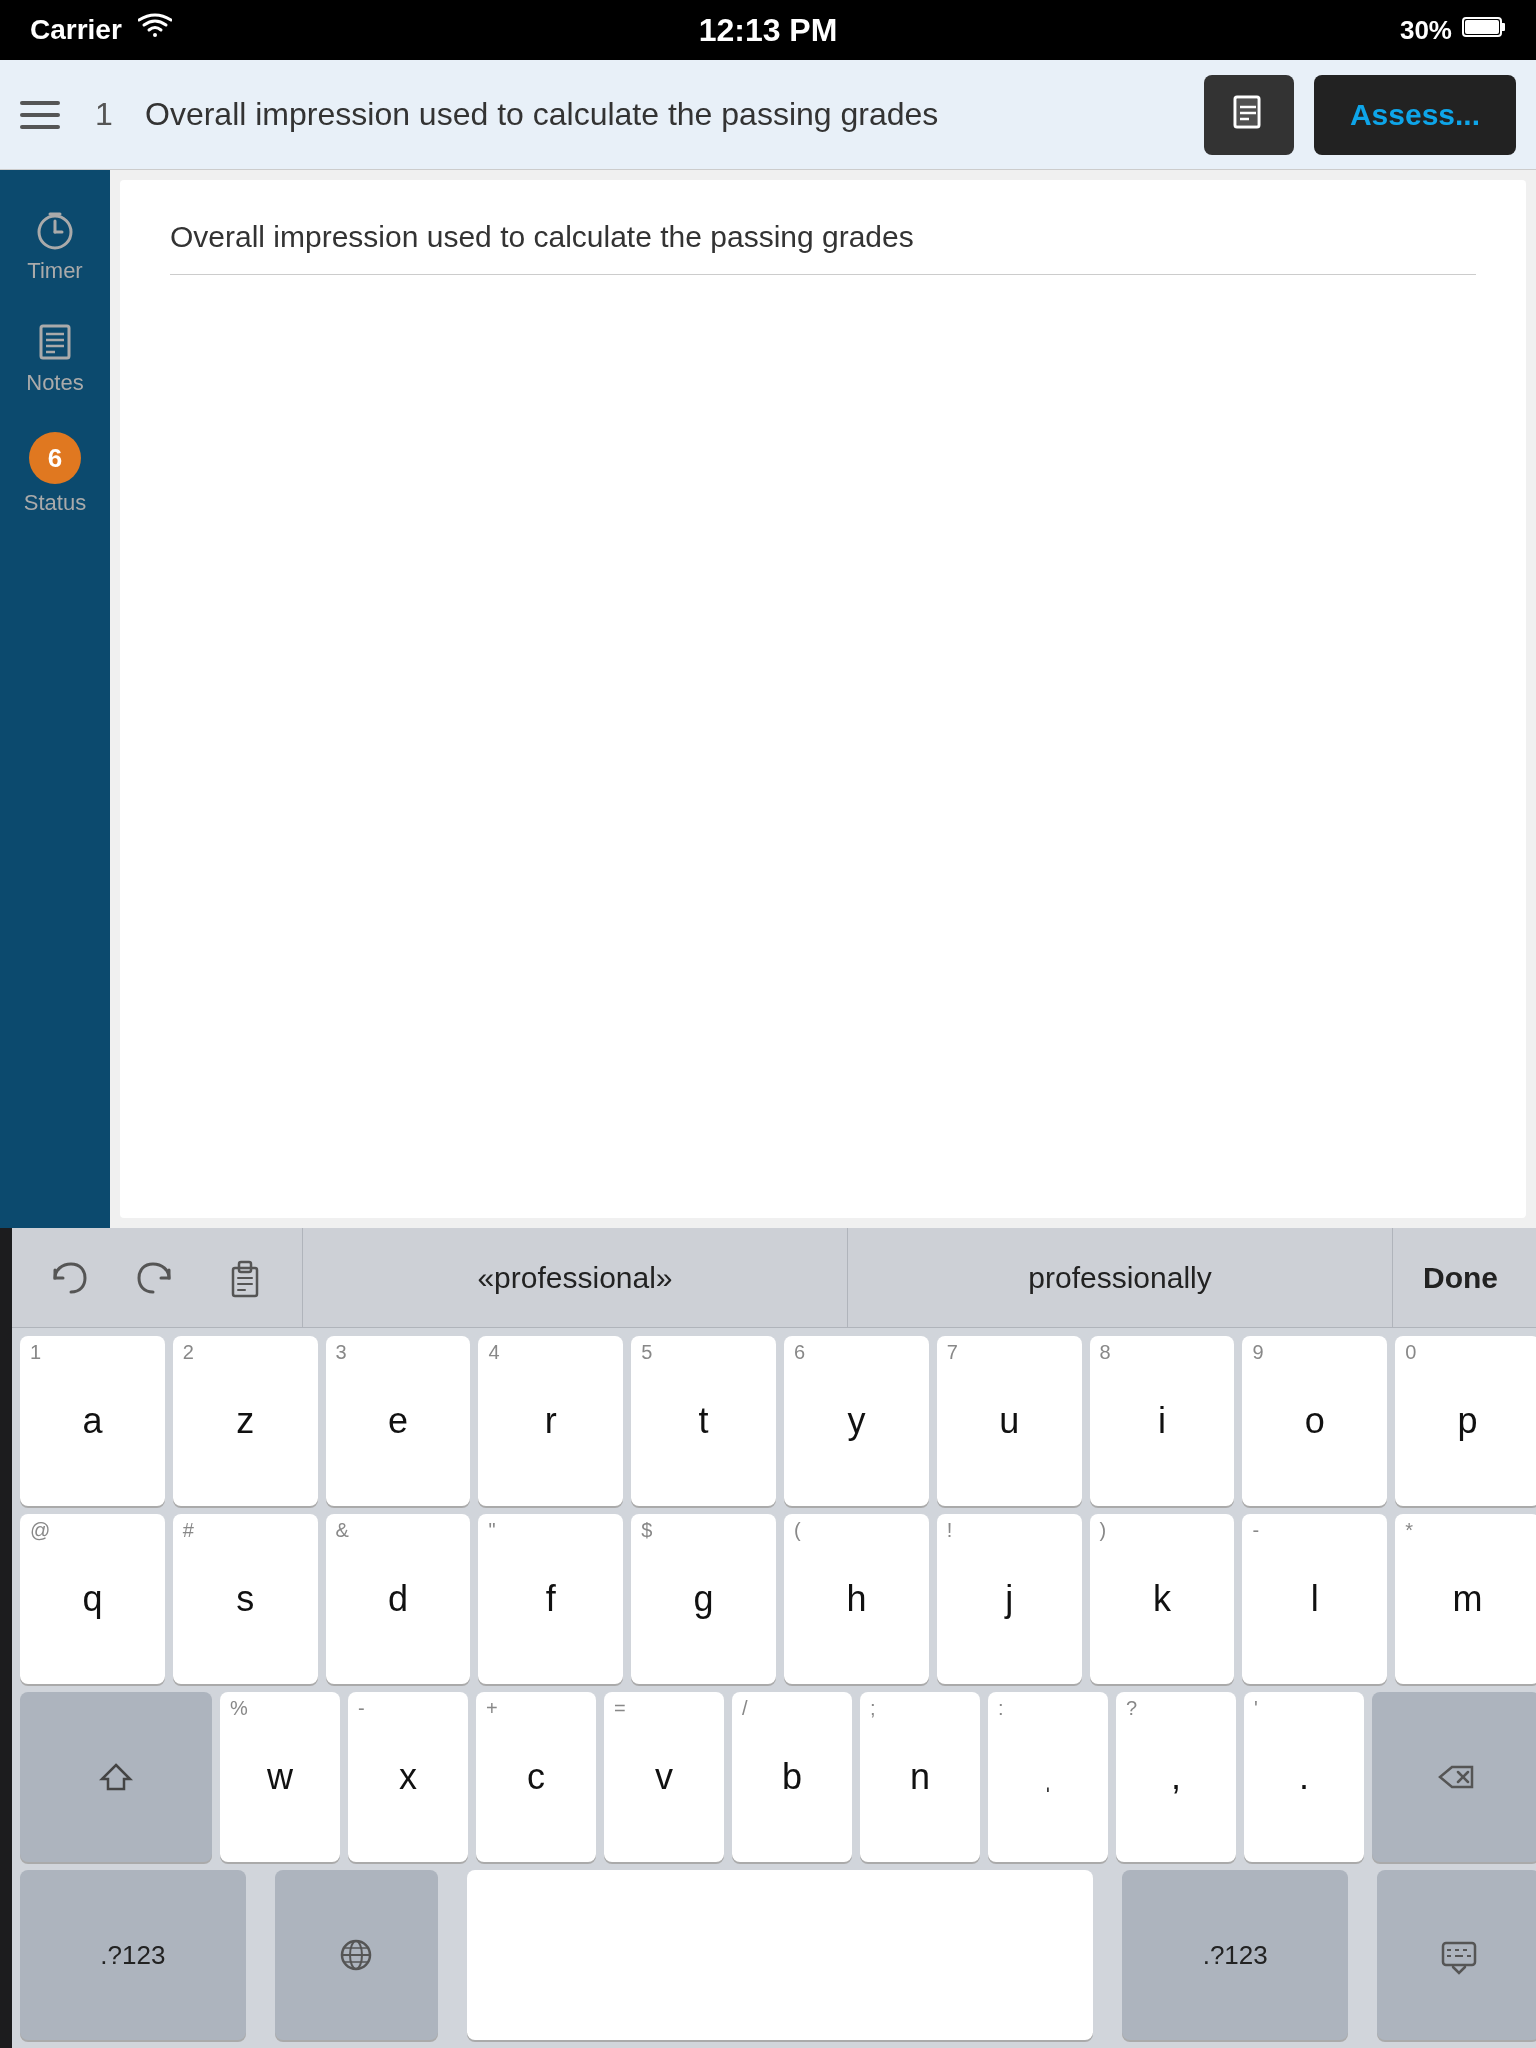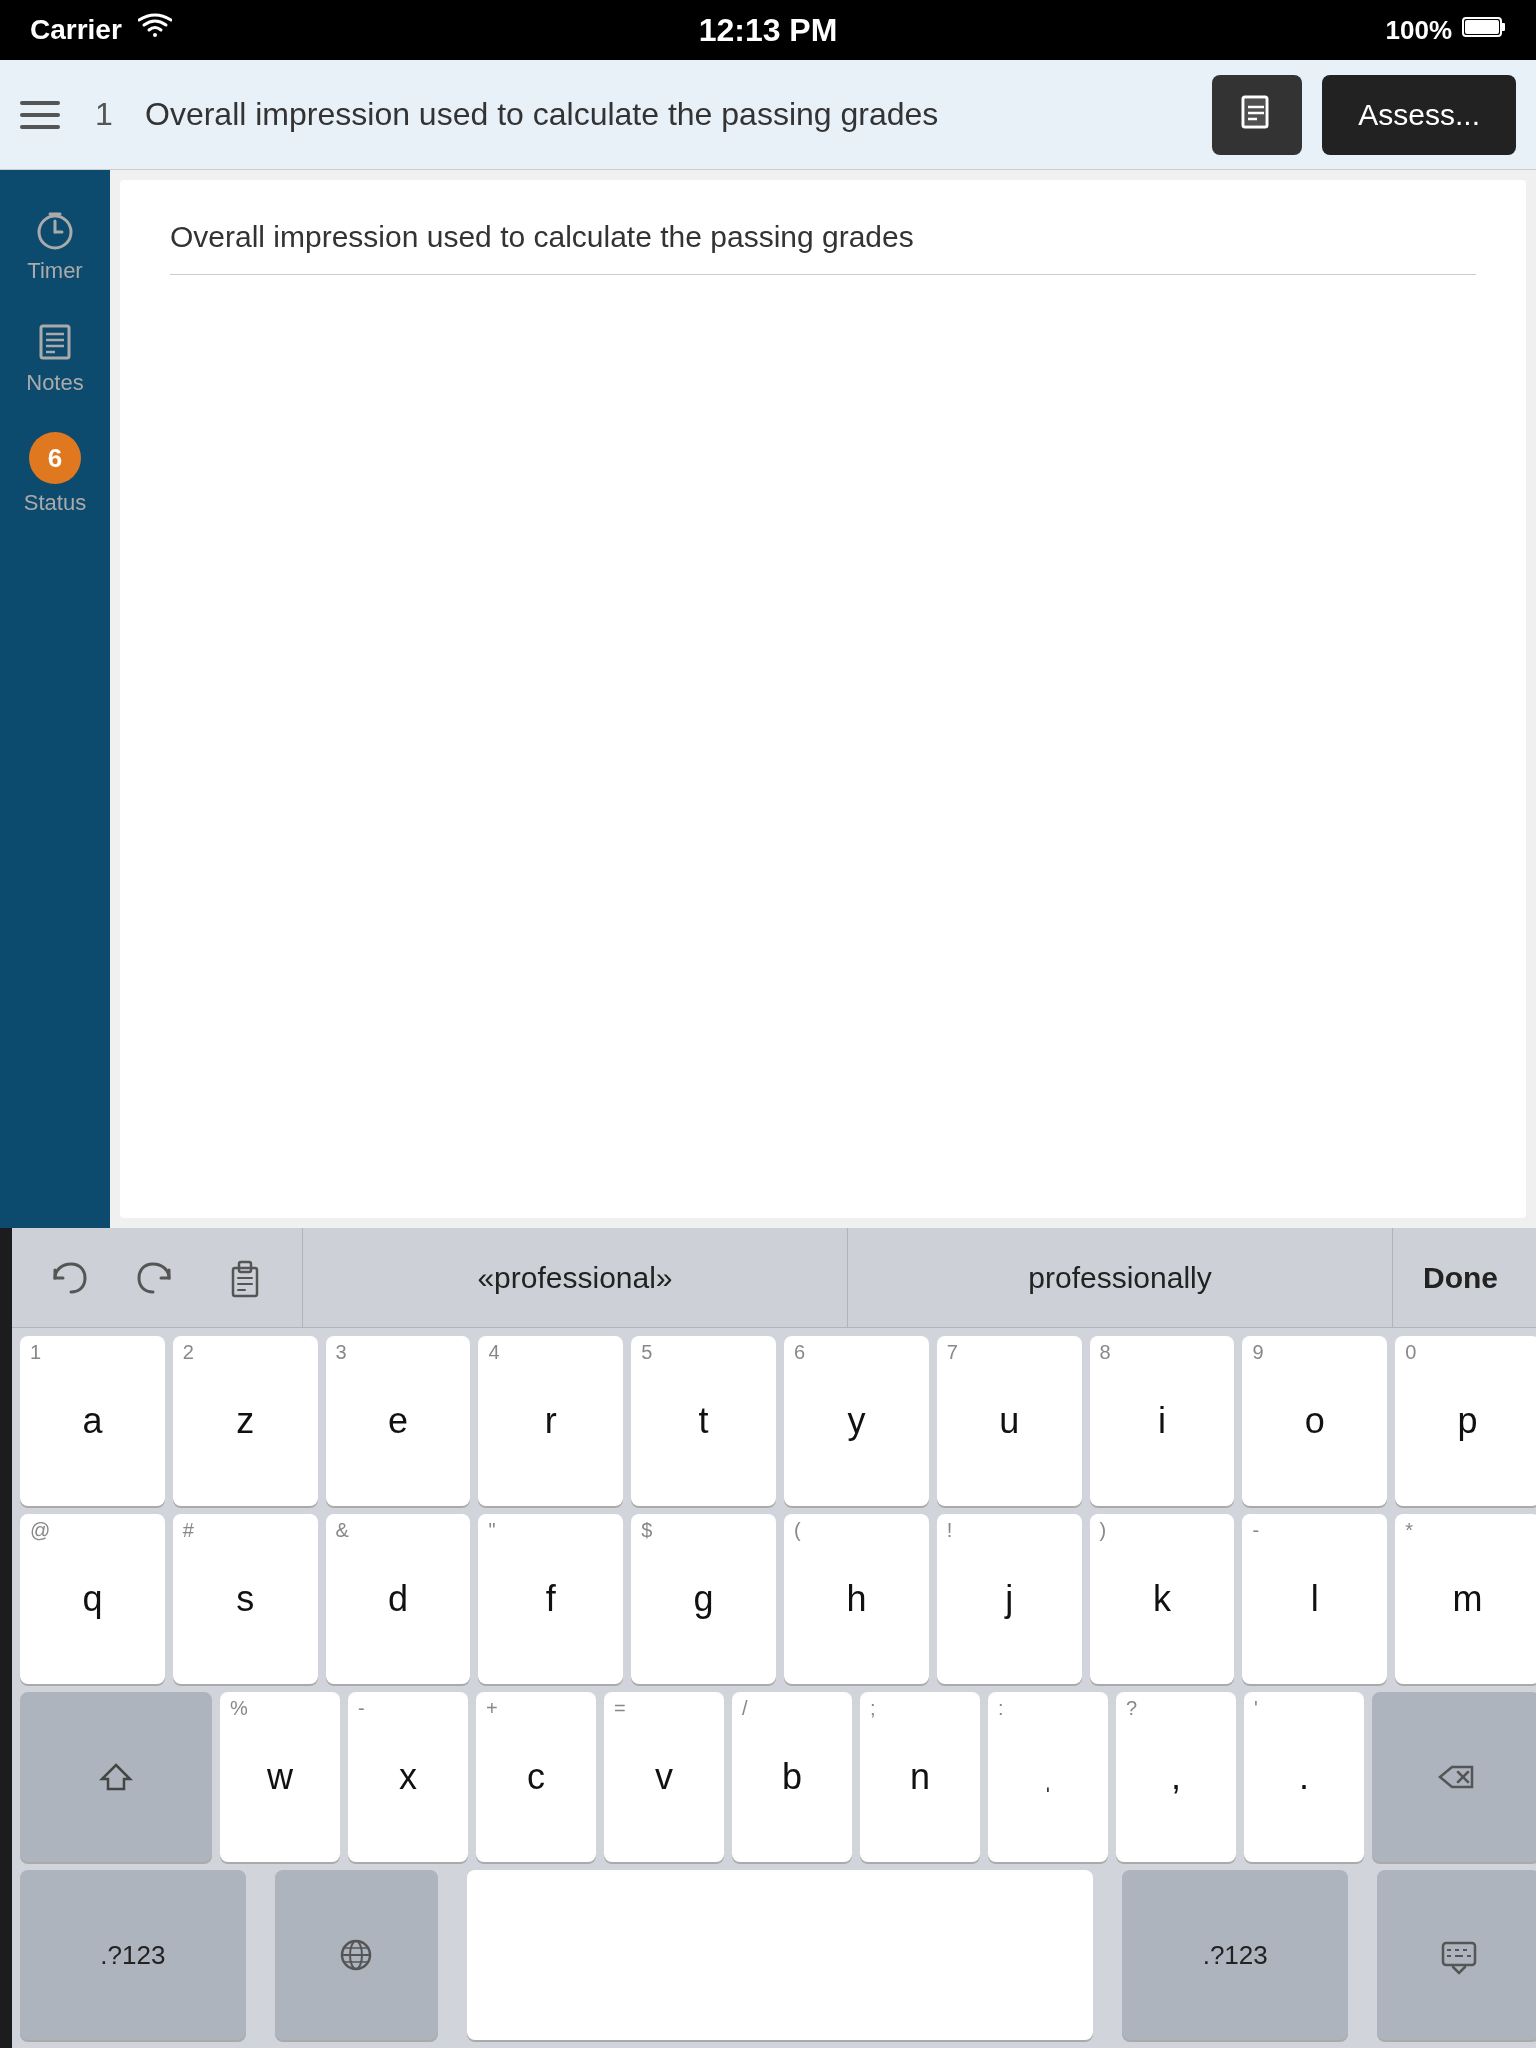--- a/index.html
+++ b/index.html
@@ -79,23 +79,23 @@
     .top-nav-doc-btn svg { width: 44px; height: 44px; }
     .top-nav-assess-btn {
       height: 80px;
       padding: 0 36px;
       background: #222;
       border-radius: 8px;
       display: flex;
       align-items: center;
       justify-content: center;
       cursor: pointer;
-      color: #ffffff;
+      color: #0ea5e9;
       font-size: 30px;
-      font-weight: 400;
+      font-weight: 700;
     }
 
     
     .sidebar {
       width: 110px;
       background: #0c4a6e;
       display: flex;
       flex-direction: column;
       align-items: center;
       padding-top: 20px;
@@ -302,21 +302,21 @@
       <svg width="34" height="28" viewBox="0 0 34 28" fill="white">
         <path d="M17 22 C17 22 17 22 17 22" stroke="white" stroke-width="4" stroke-linecap="round"></path>
         <path d="M11 17 Q17 12 23 17" stroke="white" stroke-width="3" fill="none" stroke-linecap="round"></path>
         <path d="M6 12 Q17 4 28 12" stroke="white" stroke-width="3" fill="none" stroke-linecap="round"></path>
         <path d="M1 7 Q17 -3 33 7" stroke="white" stroke-width="3" fill="none" stroke-linecap="round"></path>
       </svg>
     </span>
   </div>
   <div class="status-bar-center">12:13 PM</div>
   <div class="status-bar-right">
-    <span>100%</span>
+    <span>30%</span>
     <span>
       <svg width="44" height="24" viewBox="0 0 44 24" fill="white">
         <rect x="1" y="3" width="38" height="18" rx="3" stroke="white" stroke-width="2" fill="none"></rect>
         <rect x="39" y="8" width="4" height="8" rx="1" fill="white"></rect>
         <rect x="3" y="5" width="34" height="14" rx="2" fill="white"></rect>
       </svg>
     </span>
   </div>
 </div>
 

